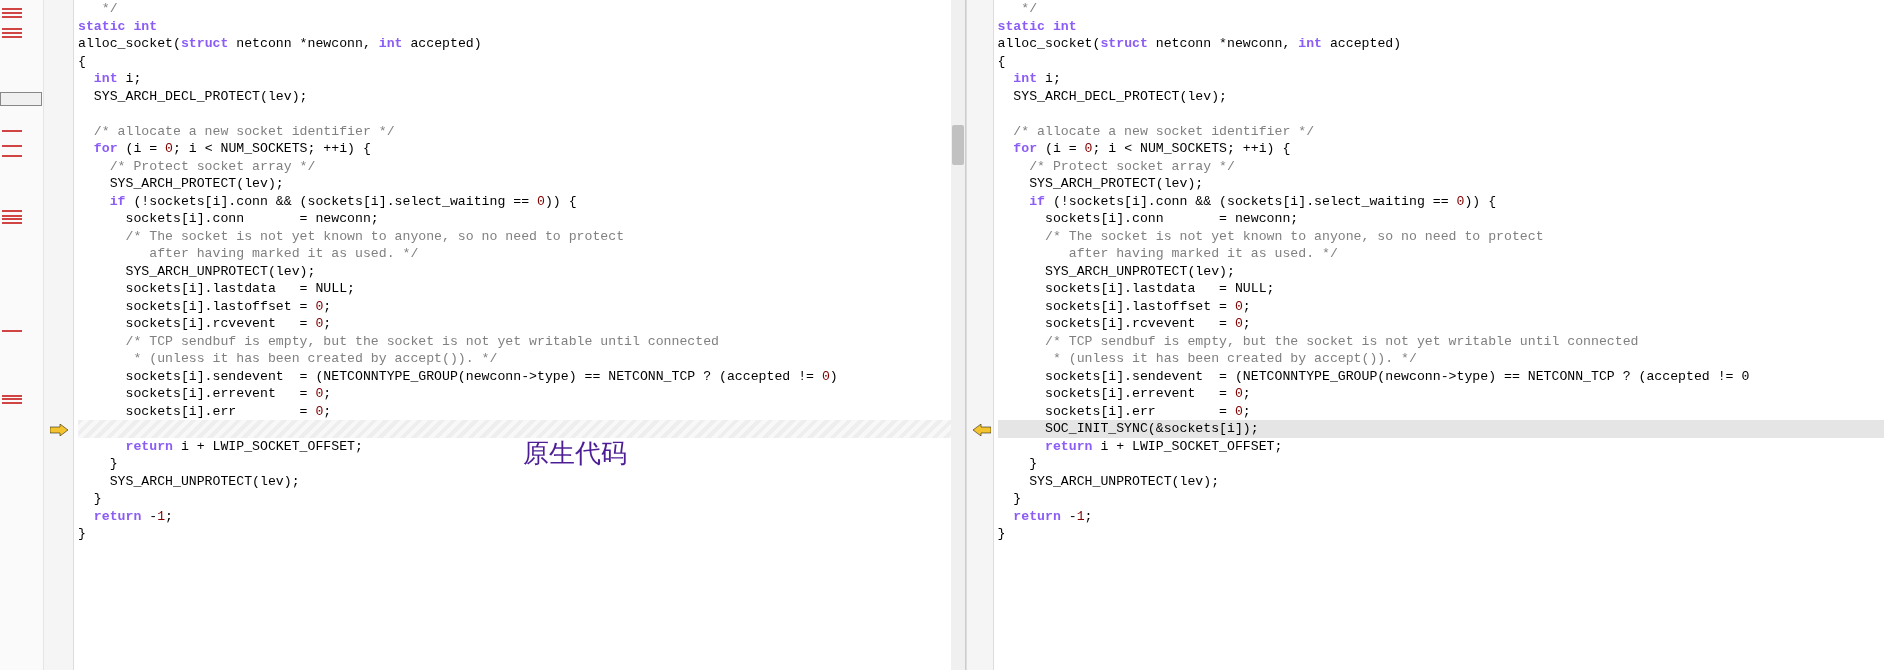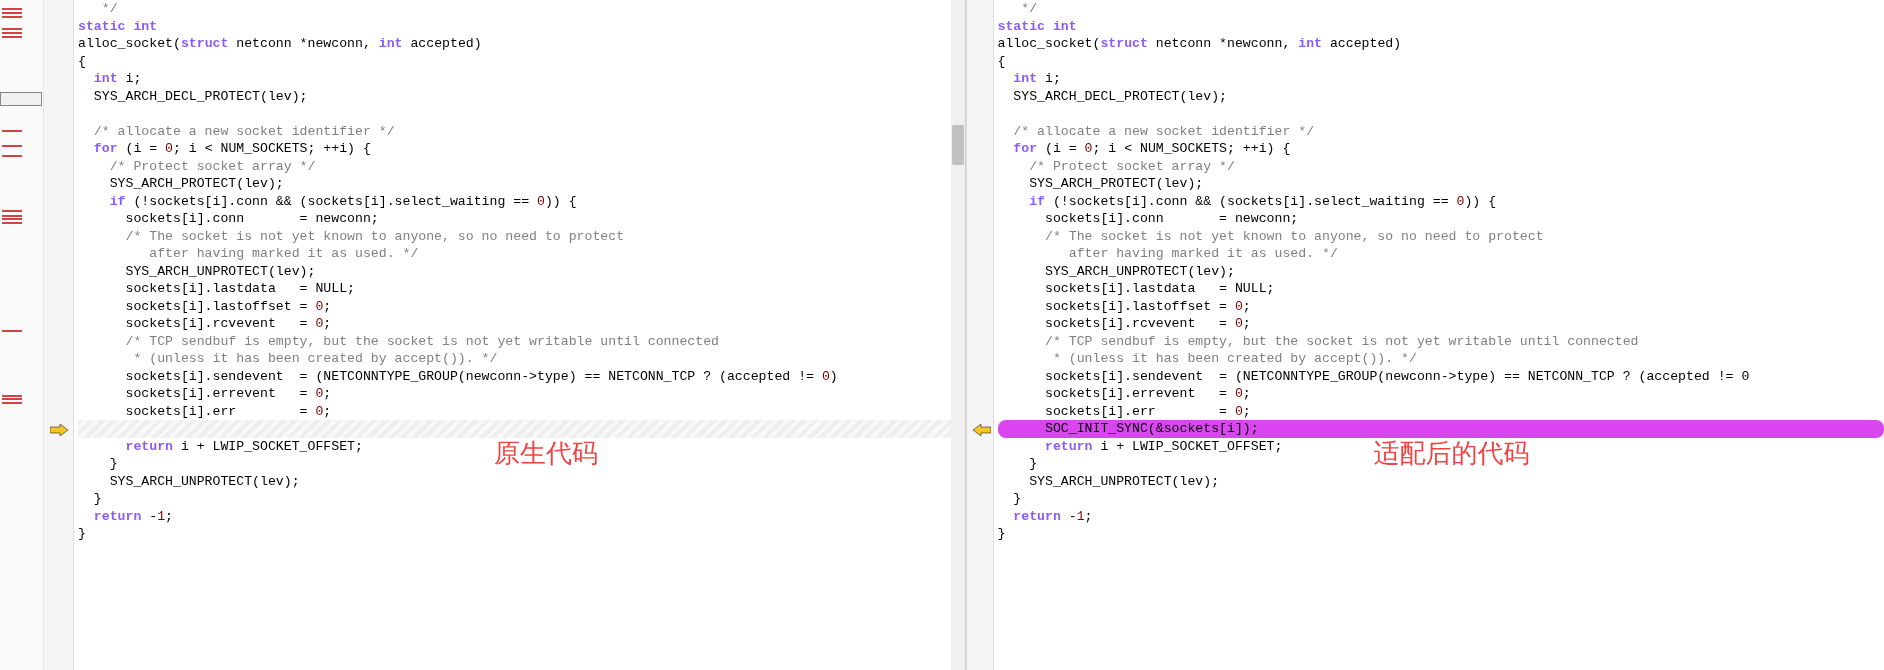--- a/index.html
+++ b/index.html
@@ -91,40 +91,41 @@
 pre {
   font-family: Consolas, "Courier New", monospace;
   font-size: 13.2px;
   line-height: 17.5px;
   padding-left: 4px;
   white-space: pre;
 }
 .kw { color: #8b5cf6; font-weight: bold; }
 .cm { color: #808080; }
 .num { color: #800000; }
-.diff-added { background: #d946ef; display: inline-block; width: 100%; border-radius: 8px; }
+.diff-added { background: #e5e5e5; display: inline-block; width: 100%; }
 .diff-empty { 
   background: repeating-linear-gradient(
     -45deg,
     #f8f8f8,
     #f8f8f8 4px,
     #eeeeee 4px,
     #eeeeee 8px
   );
   display: inline-block;
   width: 100%;
   height: 17.5px;
 }
 .annotation {
   position: absolute;
   font-family: "Microsoft YaHei", sans-serif;
   font-size: 26px;
-  color: #ef4444;
+  color: #4c1d95;
   font-weight: normal;
   pointer-events: none;
+  margin-left: 29px;
 }
 .code-line { display: block; min-height: 17.5px; }
 </style>
 </head>
 <body>
 
 <div class="minimap">
   <div class="minimap-slider" style="top: 92px;"></div>
 <div class="minimap-mark" style="top: 8px;"></div>
     <div class="minimap-mark" style="top: 12px;"></div>
@@ -164,14 +165,13 @@
 <div class="gutter-mid">
   <div class="arrow-marker left-arrow">
     <svg width="18" height="12" viewBox="0 0 18 12">
         <polygon class="arrow-svg-left" points="18,3 8,3 8,0 0,6 8,12 8,9 18,9"></polygon>
       </svg>
   </div>
 </div>
 
 <div class="code-pane">
   <pre id="code-right"><span class="code-line">  <span class="cm"> */</span></span><span class="code-line"><span class="kw">static int</span></span><span class="code-line"><span>alloc_socket(</span><span class="kw">struct</span><span> netconn *newconn, </span><span class="kw">int</span><span> accepted)</span></span><span class="code-line"><span>{</span></span><span class="code-line">  <span class="kw">int</span><span> i;</span></span><span class="code-line">  <span>SYS_ARCH_DECL_PROTECT(lev);</span></span><span class="code-line"><span></span></span><span class="code-line">  <span class="cm">/* allocate a new socket identifier */</span></span><span class="code-line">  <span class="kw">for</span><span> (i = </span><span class="num">0</span><span>; i &lt; NUM_SOCKETS; ++i) {</span></span><span class="code-line">    <span class="cm">/* Protect socket array */</span></span><span class="code-line">    <span>SYS_ARCH_PROTECT(lev);</span></span><span class="code-line">    <span class="kw">if</span><span> (!sockets[i].conn &amp;&amp; (sockets[i].select_waiting == </span><span class="num">0</span><span>)) {</span></span><span class="code-line">      <span>sockets[i].conn       = newconn;</span></span><span class="code-line">      <span class="cm">/* The socket is not yet known to anyone, so no need to protect</span></span><span class="code-line">      <span class="cm">   after having marked it as used. */</span></span><span class="code-line">      <span>SYS_ARCH_UNPROTECT(lev);</span></span><span class="code-line">      <span>sockets[i].lastdata   = NULL;</span></span><span class="code-line">      <span>sockets[i].lastoffset = </span><span class="num">0</span><span>;</span></span><span class="code-line">      <span>sockets[i].rcvevent   = </span><span class="num">0</span><span>;</span></span><span class="code-line">      <span class="cm">/* TCP sendbuf is empty, but the socket is not yet writable until connected</span></span><span class="code-line">      <span class="cm"> * (unless it has been created by accept()). */</span></span><span class="code-line">      <span>sockets[i].sendevent  = (NETCONNTYPE_GROUP(newconn-&gt;type) == NETCONN_TCP ? (accepted != 0</span></span><span class="code-line">      <span>sockets[i].errevent   = </span><span class="num">0</span><span>;</span></span><span class="code-line">      <span>sockets[i].err        = </span><span class="num">0</span><span>;</span></span><span class="code-line diff-added">      <span>SOC_INIT_SYNC(&amp;sockets[i]);</span></span><span class="code-line">      <span class="kw">return</span><span> i + LWIP_SOCKET_OFFSET;</span></span><span class="code-line">    <span>}</span></span><span class="code-line">    <span>SYS_ARCH_UNPROTECT(lev);</span></span><span class="code-line">  <span>}</span></span><span class="code-line">  <span class="kw">return</span><span> -</span><span class="num">1</span><span>;</span></span><span class="code-line"><span>}</span></span></pre>
-  <div class="annotation" style="left:380px; top:436px;">适配后的代码</div>
 </div>
 
 </body></html>

